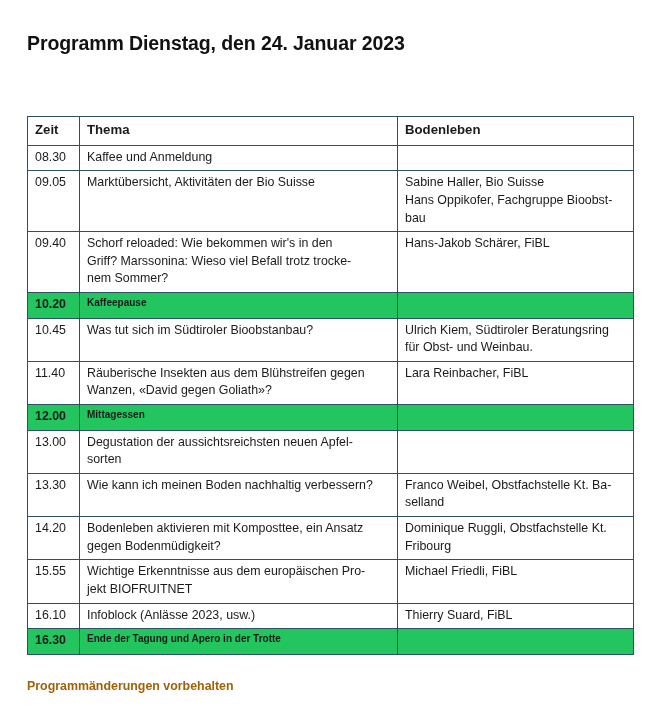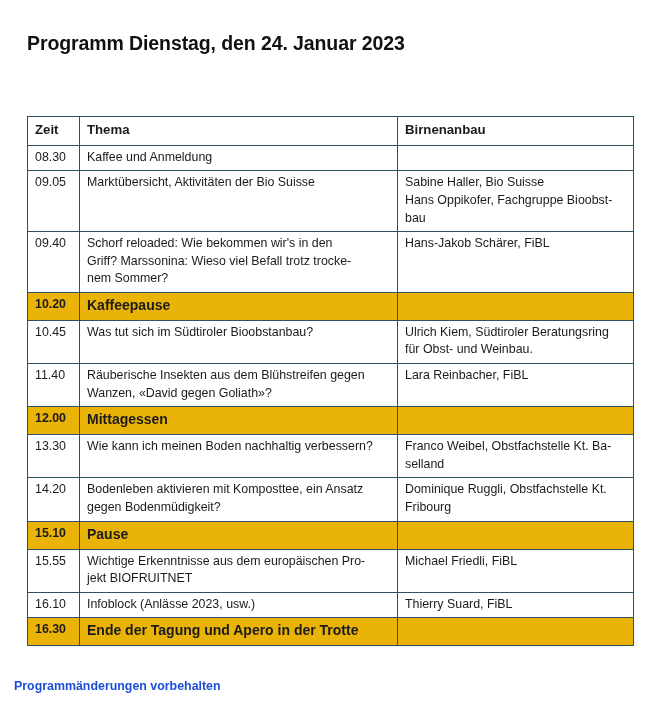--- a/index.html
+++ b/index.html
@@ -65,55 +65,55 @@
     white-space: nowrap;
   }
   tr.highlight > td {
     background: #d9d9d9;
   }
   tr.highlight > td.td-topic,
   tr.highlight > td.td-time {
     font-weight: bold;
   }
   tr.highlight > td.td-topic {
-    font-size: 14px;
+    font-size: 10px;
   }
   td.td-topic .line,
   td.td-spk .line {
     display: block;
     white-space: pre;
   }
   .footer-note {
     position: absolute;
-    left: 14px;
+    left: 27px;
     top: 679px;
     font-size: 12.4px;
     font-weight: bold;
-    color: #1d4ed8;
+    color: #a16207;
     white-space: nowrap;
   }
 </style>
-<style>.program-table th, .program-table td { border-color: #2e5160; }tr.highlight > td { background: #eab308; }.program-table { color: #1b1b1b; }</style></head>
+<style>.program-table th, .program-table td { border-color: #2e5160; }tr.highlight > td { background: #22c55e; }.program-table { color: #1b1b1b; }</style></head>
 <body>
 
 <div class="page">
 
   <div class="page-title">Programm Dienstag, den 24. Januar 2023</div>
 
   <table class="program-table">
     <colgroup>
       <col class="c-time">
       <col class="c-topic">
       <col class="c-spk">
     </colgroup>
     <thead>
       <tr>
         <th class="th-time">Zeit</th>
         <th class="th-topic">Thema</th>
-        <th class="th-spk">Birnenanbau</th>
+        <th class="th-spk">Bodenleben</th>
       </tr>
     </thead>
     <tbody id="table-body">
         <tr>
           <td class="td-time">08.30</td>
           <td class="td-topic">
             <span class="line">Kaffee und Anmeldung</span>
           </td>
           <td class="td-spk">
             <span class="line">&nbsp;</span>
@@ -173,49 +173,50 @@
         <tr class="highlight">
           <td class="td-time">12.00</td>
           <td class="td-topic">
             <span class="line">Mittagessen</span>
           </td>
           <td class="td-spk">
             <span class="line">&nbsp;</span>
           </td>
         </tr>
         <tr>
+          <td class="td-time">13.00</td>
+          <td class="td-topic">
+            <span class="line">Degustation der aussichtsreichsten neuen Apfel-</span>
+            <span class="line">sorten</span>
+          </td>
+          <td class="td-spk">
+            <span class="line">&nbsp;</span>
+          </td>
+        </tr>
+        <tr>
           <td class="td-time">13.30</td>
           <td class="td-topic">
             <span class="line">Wie kann ich meinen Boden nachhaltig verbessern?</span>
           </td>
           <td class="td-spk">
             <span class="line">Franco Weibel, Obstfachstelle Kt. Ba-</span>
             <span class="line">selland</span>
           </td>
         </tr>
         <tr>
           <td class="td-time">14.20</td>
           <td class="td-topic">
             <span class="line">Bodenleben aktivieren mit Komposttee, ein Ansatz</span>
             <span class="line">gegen Bodenmüdigkeit?</span>
           </td>
           <td class="td-spk">
             <span class="line">Dominique Ruggli, Obstfachstelle Kt.</span>
             <span class="line">Fribourg</span>
           </td>
         </tr>
-        <tr class="highlight">
-          <td class="td-time">15.10</td>
-          <td class="td-topic">
-            <span class="line">Pause</span>
-          </td>
-          <td class="td-spk">
-            <span class="line">&nbsp;</span>
-          </td>
-        </tr>
         <tr>
           <td class="td-time">15.55</td>
           <td class="td-topic">
             <span class="line">Wichtige Erkenntnisse aus dem europäischen Pro-</span>
             <span class="line">jekt BIOFRUITNET</span>
           </td>
           <td class="td-spk">
             <span class="line">Michael Friedli, FiBL</span>
           </td>
         </tr>

